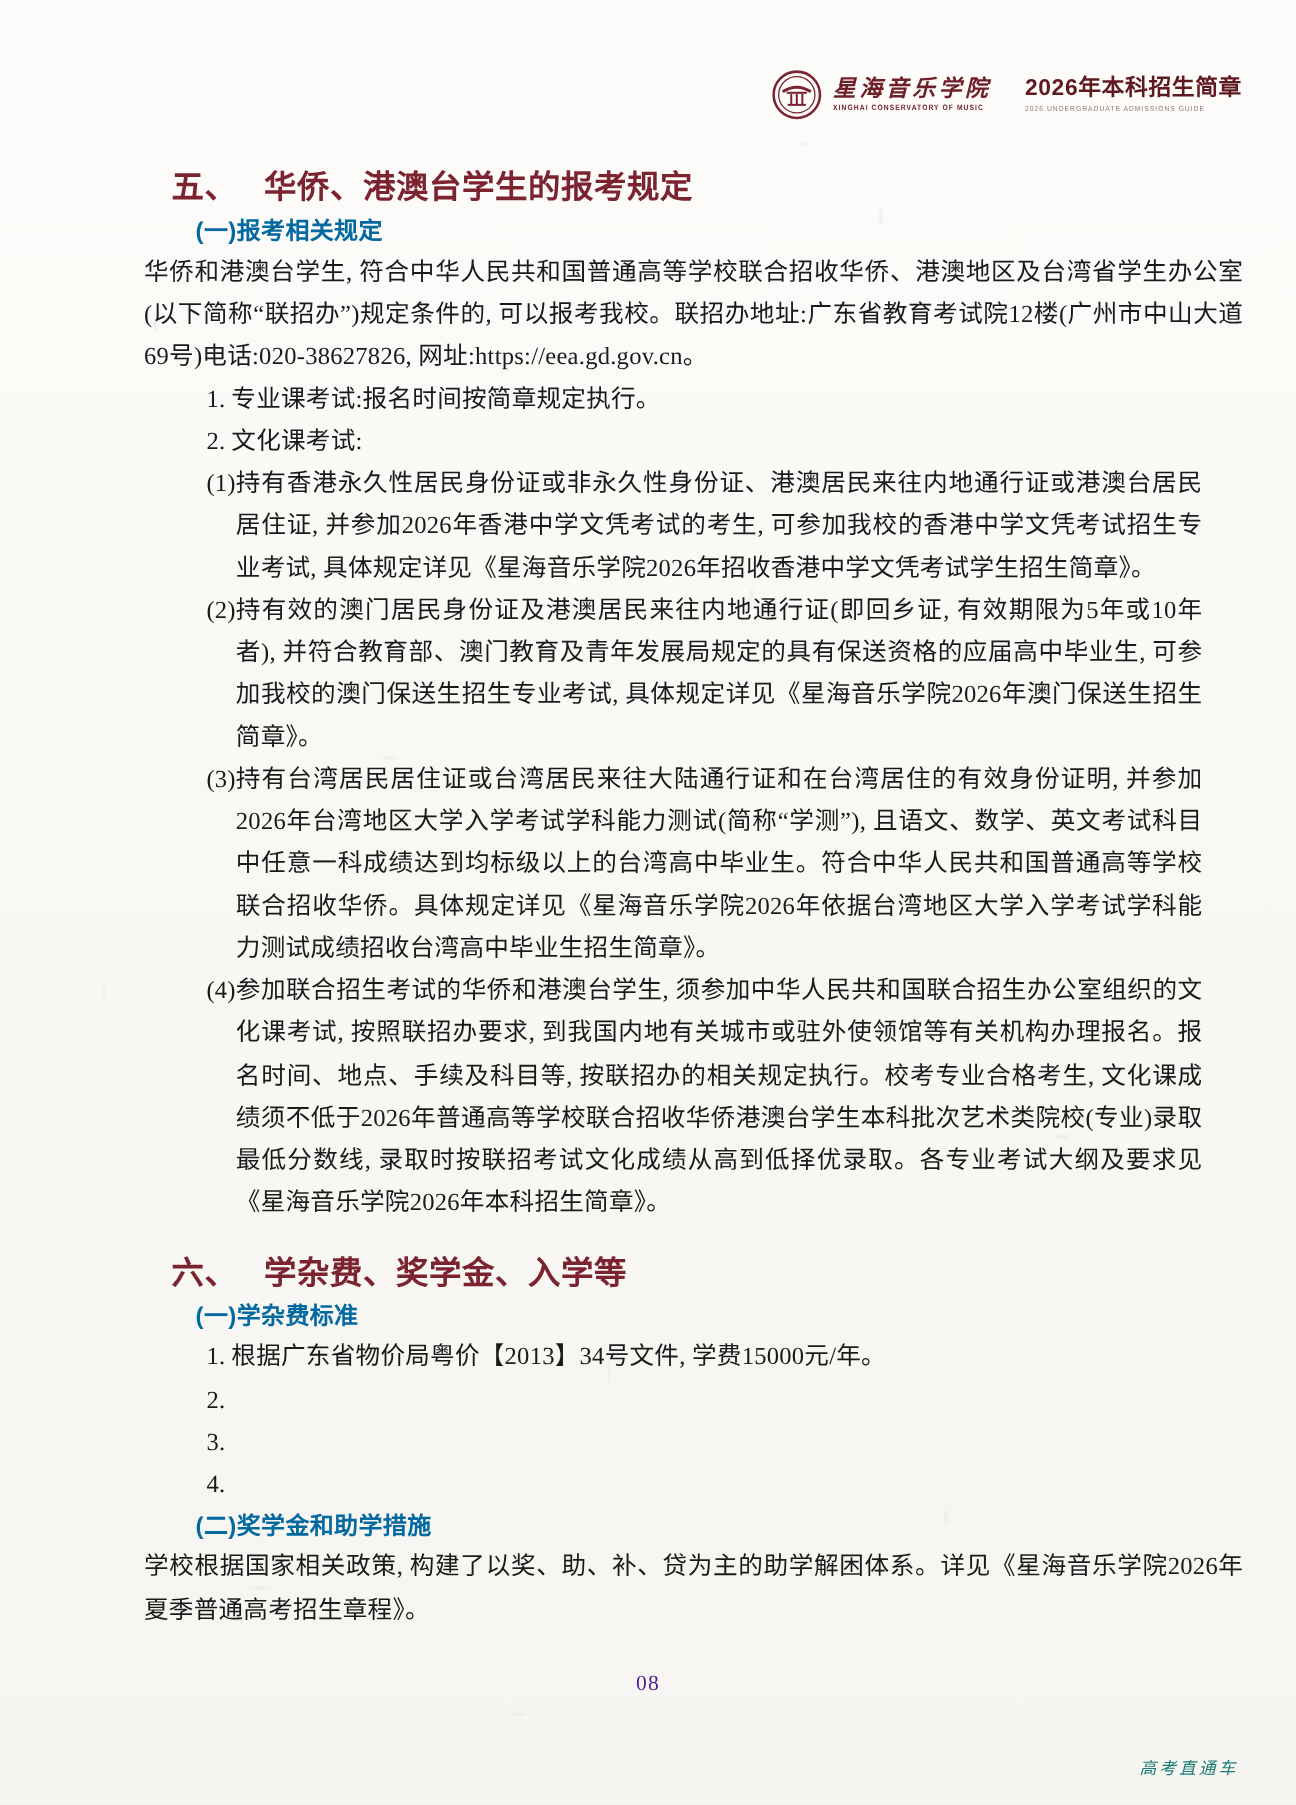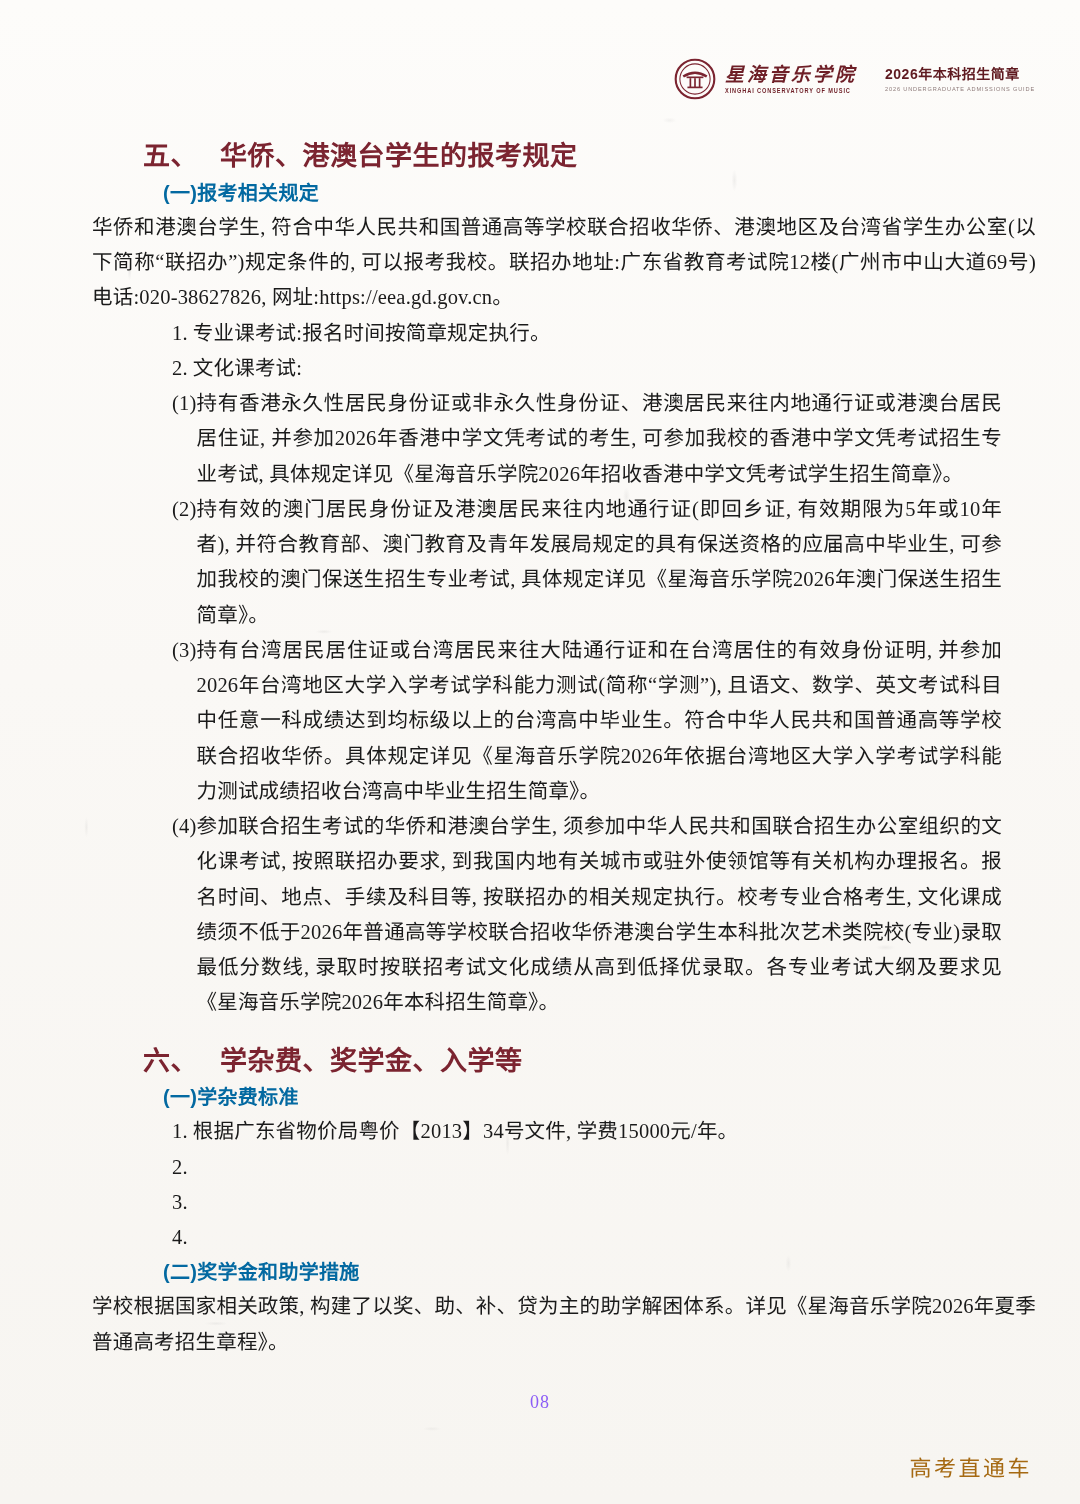--- a/index.html
+++ b/index.html
@@ -76,21 +76,21 @@
     white-space: nowrap;
     margin-top: 2px;
     transform: scaleY(1.15);
     transform-origin: left top;
   }
   .hdr-divider { width: 10px; }
   .hdr-title-cn {
     display: block;
     font-family: "Liberation Sans", sans-serif;
     font-weight: 700;
-    font-size: 14px;
+    font-size: 19px;
     letter-spacing: .5px;
     color: #5f1a20;
     white-space: nowrap;
     line-height: 1.1;
   }
   .hdr-title-en {
     display: block;
     font-family: "Liberation Sans", sans-serif;
     font-size: 5.6px;
     letter-spacing: .85px;
@@ -127,21 +127,21 @@
     font-size: 20px;
     letter-spacing: .3px;
     margin: 4px 0 3px 163px;
     line-height: 1.35;
   }
 
   .para {
     font-size: 20.5px;
     line-height: 1.72;
     letter-spacing: .2px;
-    margin: 0 0 0 92px;
+    margin: 0 0 0 120px;
     padding-right: 44px;
     text-align: justify;
     text-justify: inter-ideograph;
   }
 
   .list { margin: 0; padding: 0; list-style: none; }
   .list-item {
     display: flex;
     font-size: 20.5px;
     line-height: 1.72;
@@ -160,34 +160,35 @@
     text-align: justify;
     text-justify: inter-ideograph;
   }
 
   
   .page-number {
     position: absolute;
     left: 0; right: 0;
     top: 1392px;
     text-align: center;
-    color: #8b5cf6;
+    color: #4c1d95;
     font-family: "Liberation Serif", serif;
     font-size: 18px;
     letter-spacing: 1px;
   }
   .watermark {
     position: absolute;
     right: 48px;
     bottom: 22px;
-    color: #a16207;
-    font-family: "Liberation Sans", sans-serif;
-    font-size: 22px;
+    color: #0f766e;
+    font-family: "Liberation Sans", sans-serif;
+    font-size: 14px;
     letter-spacing: 2.5px;
     opacity: .95;
+    font-style: italic;
   }
 </style>
 </head>
 <body>
 
 <div class="page">
   <div class="paper-texture"></div>
 
   <div class="doc-header">
     <span class="seal">

